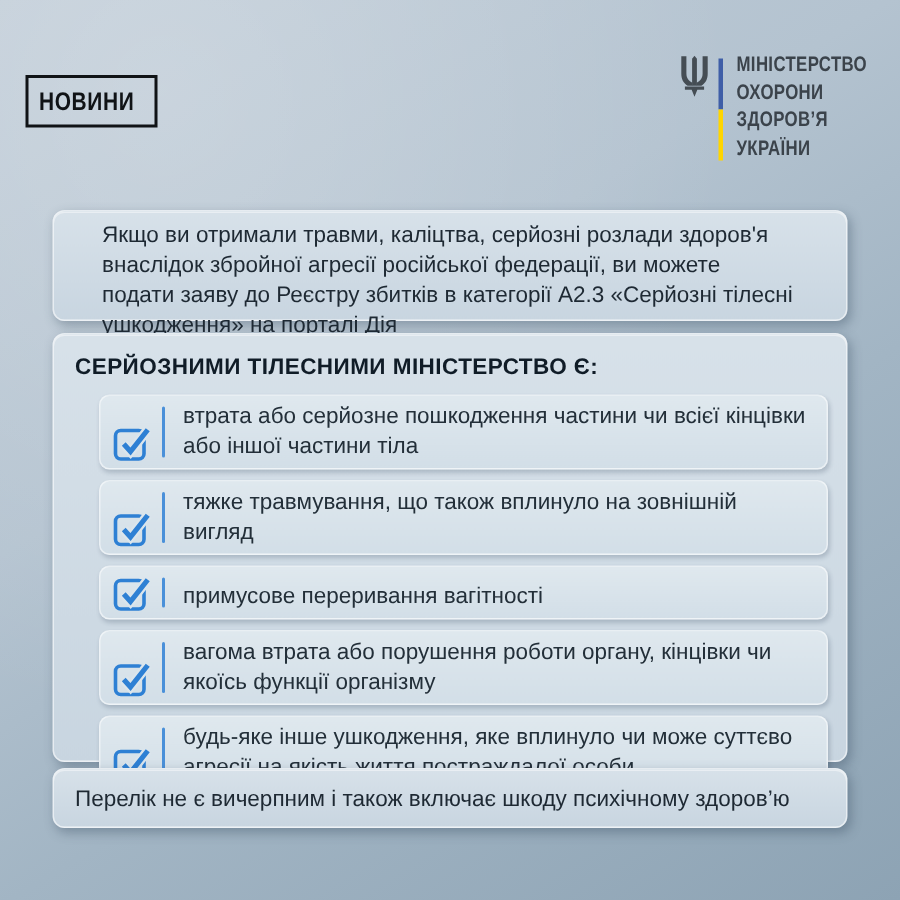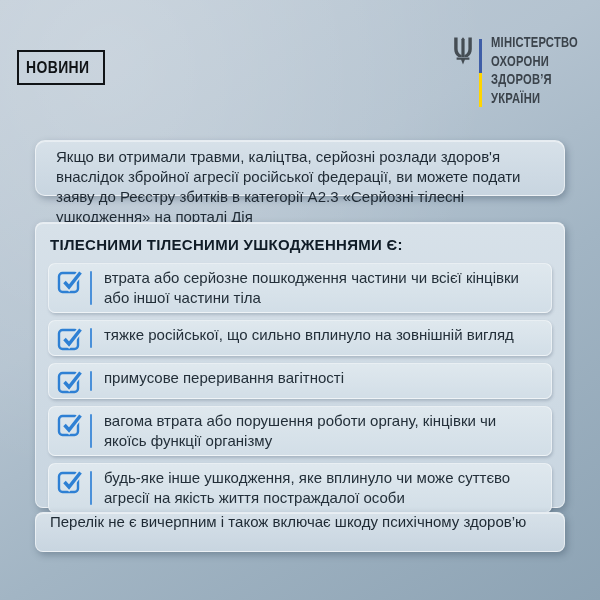--- a/index.html
+++ b/index.html
@@ -30,40 +30,41 @@
     transform:scaleX(.80);transform-origin:left top;white-space:nowrap;
   }
 
   
   .panel{
     position:absolute;left:35px;width:530px;box-sizing:border-box;
     border-radius:8px;border:1px solid rgba(255,255,255,.55);
     background:linear-gradient(180deg,#d7e1e9 0%,#c8d5e0 100%);
     box-shadow:2px 3px 7px rgba(45,65,85,.35), inset 0 1px 0 rgba(255,255,255,.45);
   }
-  .intro{top:140px;height:56px;padding:6px 20px;
-    font-size:15px;line-height:20px;color:#1e2933;border-radius:10px;}
+  .intro{top:140px;height:74px;padding:6px 32px;
+    font-size:15px;line-height:20px;color:#1e2933;}
   .main{top:222px;height:286px;}
   .main .title{
     margin:13px 14px 0;font-size:15px;font-weight:bold;color:#101c27;letter-spacing:.3px;
   }
   .items{position:absolute;top:40px;left:12px;right:12px;
     display:flex;flex-direction:column;gap:7px;}
   .item{
-    display:flex;align-items:flex-start;box-sizing:border-box;min-height:30px;
+    display:flex;align-items:flex-end;box-sizing:border-box;min-height:30px;
     padding:4px 10px 4px 8px;border-radius:7px;
     background:linear-gradient(180deg,#dfe8ee 0%,#d2dee7 100%);
     border:1px solid rgba(255,255,255,.5);
     box-shadow:1px 2px 3px rgba(45,65,85,.22);
+    margin-left:18px;
   }
   .checkbox{width:27px;height:26px;flex:0 0 auto;}
   .vline{width:2px;align-self:stretch;background:#4a90d9;border-radius:1px;
     margin:3px 0 3px 6px;flex:0 0 auto;}
   .item-text{margin-left:12px;font-size:15px;line-height:20px;color:#232f39;max-width:455px;}
-  .footer{top:512px;height:40px;display:flex;
+  .footer{top:512px;height:40px;display:flex;align-items:center;
     padding:0 14px;font-size:15px;color:#1e2933;}
 </style>
 </head>
 <body>
 
 <div class="canvas">
 
   <div class="news-box">
     <span>НОВИНИ</span>
   </div>
@@ -85,41 +86,41 @@
     <div>ОХОРОНИ</div>
     <div>ЗДОРОВ’Я</div>
     <div>УКРАЇНИ</div>
   </div>
 
   <div class="panel intro">
     <span>Якщо ви отримали травми, каліцтва, серйозні розлади здоров'я внаслідок збройної агресії російської федерації, ви можете подати заяву до Реєстру збитків в категорії А2.3 «Серйозні тілесні ушкодження» на порталі Дія</span>
   </div>
 
   <div class="panel main">
-    <div class="title">ТІЛЕСНИМИ ТІЛЕСНИМИ УШКОДЖЕННЯМИ Є:</div>
+    <div class="title">СЕРЙОЗНИМИ ТІЛЕСНИМИ МІНІСТЕРСТВО Є:</div>
     <div class="items">
 
       <div class="item">
         <svg class="checkbox" viewBox="0 0 27 26">
           <rect x="2" y="5" width="19" height="19" rx="3.5" fill="none" stroke="#2e80d4" stroke-width="2.4"></rect>
           <path d="M7.5 14 l4.5 5 L23.5 4.5" fill="none" stroke="#dbe5ec" stroke-width="6.5"></path>
           <path d="M7.5 14 l4.5 5 L23.5 4.5" fill="none" stroke="#2e80d4" stroke-width="3.4"></path>
         </svg>
         <div class="vline"></div>
         <div class="item-text">втрата або серйозне пошкодження частини чи всієї кінцівки або іншої частини тіла</div>
       </div>
 
       <div class="item">
         <svg class="checkbox" viewBox="0 0 27 26">
           <rect x="2" y="5" width="19" height="19" rx="3.5" fill="none" stroke="#2e80d4" stroke-width="2.4"></rect>
           <path d="M7.5 14 l4.5 5 L23.5 4.5" fill="none" stroke="#dbe5ec" stroke-width="6.5"></path>
           <path d="M7.5 14 l4.5 5 L23.5 4.5" fill="none" stroke="#2e80d4" stroke-width="3.4"></path>
         </svg>
         <div class="vline"></div>
-        <div class="item-text">тяжке російської, що сильно вплинуло на зовнішній вигляд</div>
+        <div class="item-text">тяжке травмування, що також вплинуло на зовнішній вигляд</div>
       </div>
 
       <div class="item">
         <svg class="checkbox" viewBox="0 0 27 26">
           <rect x="2" y="5" width="19" height="19" rx="3.5" fill="none" stroke="#2e80d4" stroke-width="2.4"></rect>
           <path d="M7.5 14 l4.5 5 L23.5 4.5" fill="none" stroke="#dbe5ec" stroke-width="6.5"></path>
           <path d="M7.5 14 l4.5 5 L23.5 4.5" fill="none" stroke="#2e80d4" stroke-width="3.4"></path>
         </svg>
         <div class="vline"></div>
         <div class="item-text">примусове переривання вагітності</div>

